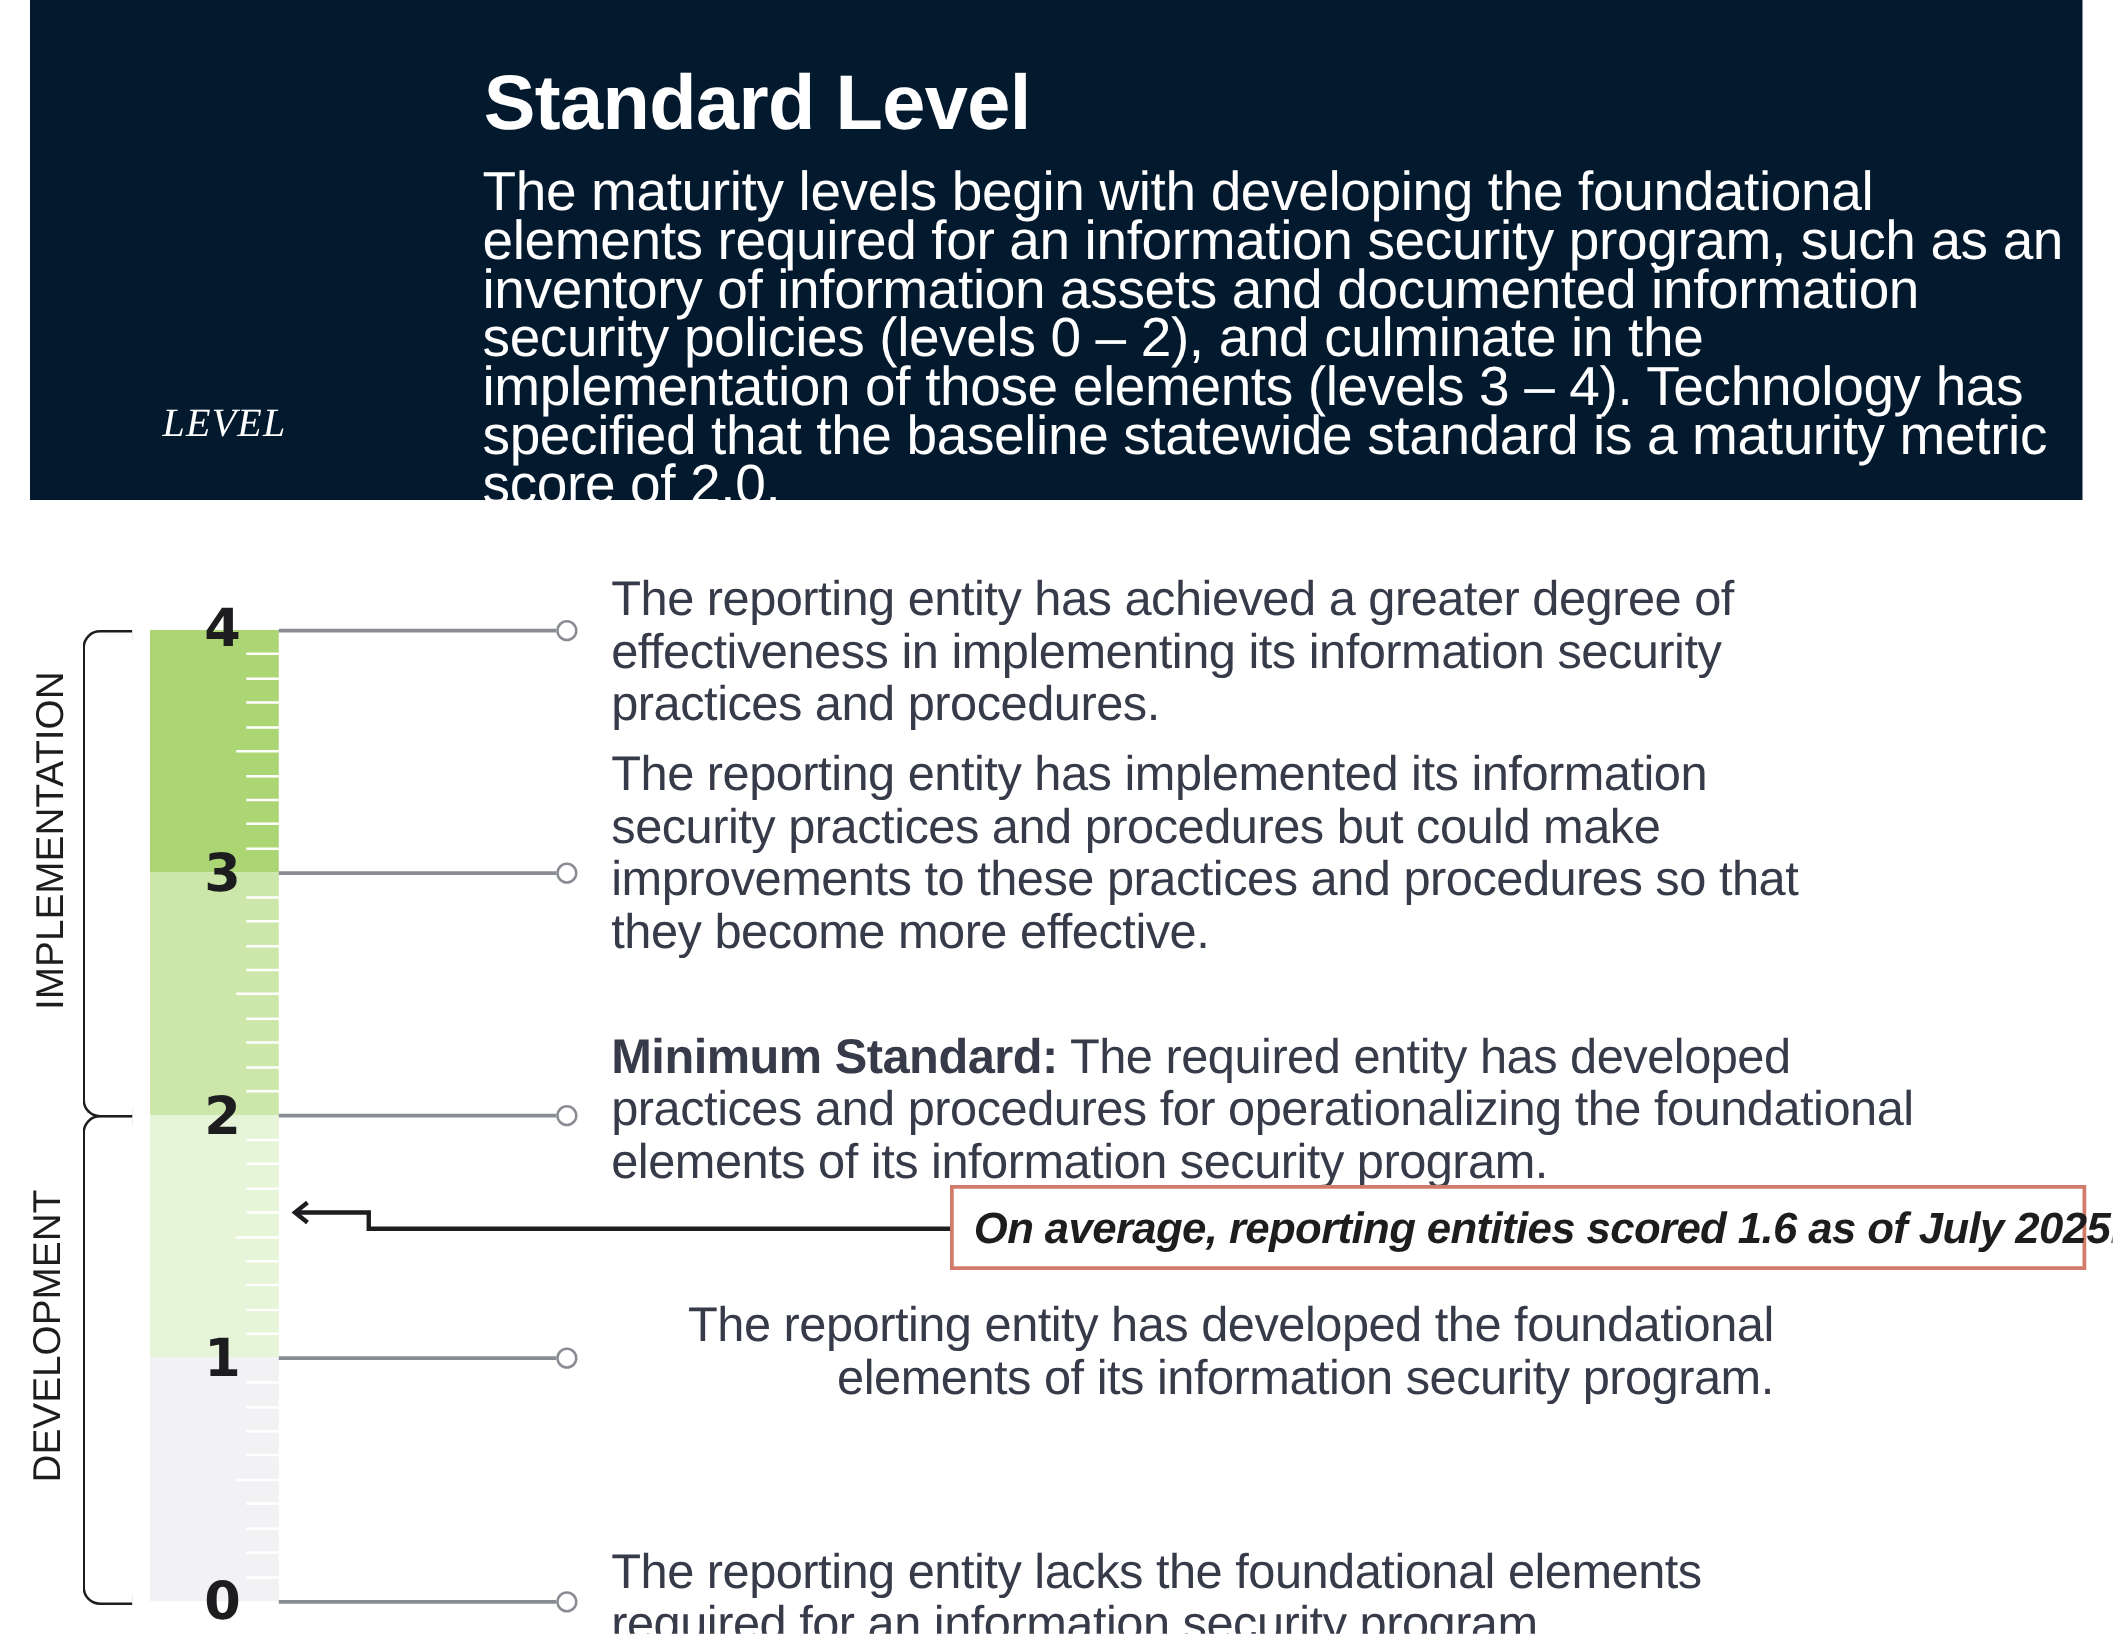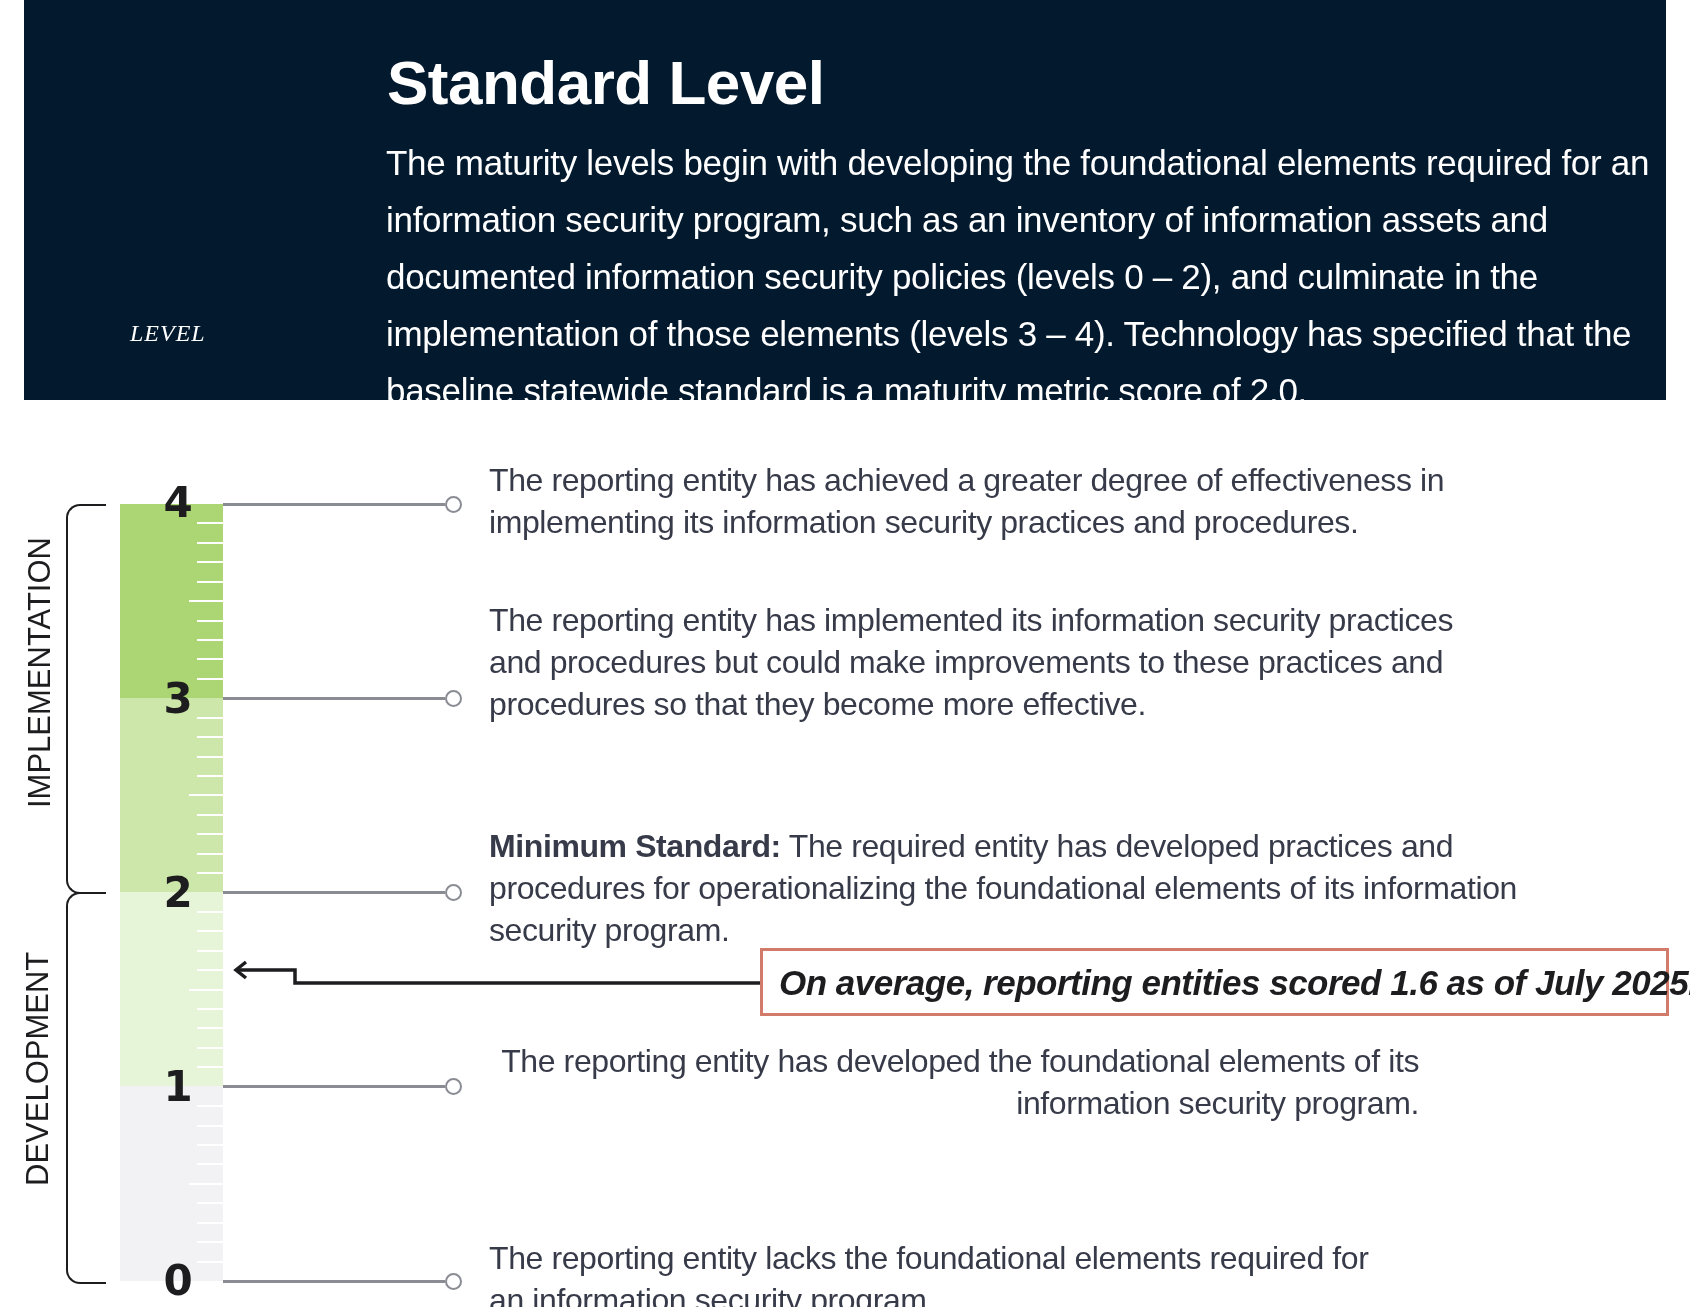--- a/index.html
+++ b/index.html
@@ -1,30 +1,30 @@
 <!DOCTYPE html>
 <html><head>
 <meta charset="utf-8">
 <style>
   html, body { margin:0; padding:0; background:#ffffff; }
   body { width:1690px; height:1307px; position:relative; overflow:hidden; font-family:"Liberation Sans", sans-serif; }
   .header { position:absolute; left:24px; top:0; width:1642px; height:400px; background:#03192e; }
   .title { position:absolute; left:363px; top:52px; font-family:"Liberation Sans", sans-serif; font-weight:bold; font-size:62px; color:#ffffff; letter-spacing:-0.5px; margin:0; line-height:1; }
-  .intro { position:absolute; left:362px; top:134px; width:1270px; font-size:35px; line-height:57px; color:#ffffff; letter-spacing:-0.3px; }
-  .level-label { position:absolute; left:106px; top:320px; font-family:"Liberation Serif", serif; font-style:italic; font-size:24px; color:#ffffff; letter-spacing:1px; }
+  .intro { position:absolute; left:362px; top:134px; width:1270px; font-size:44px; line-height:39px; color:#ffffff; letter-spacing:-0.3px; }
+  .level-label { position:absolute; left:106px; top:320px; font-family:"Liberation Serif", serif; font-style:italic; font-size:32px; color:#ffffff; letter-spacing:1px; }
 
   .ruler { position:absolute; left:120px; top:504px; width:103px; height:777px; }
   .band { position:absolute; left:0; width:103px; }
   .tick { position:absolute; right:0; height:2px; background:#ffffff; }
   .num { position:absolute; left:37px; width:50px; text-align:center; font-family:"DejaVu Sans", sans-serif; font-weight:bold; font-size:42px; color:#1d1d1f; line-height:1; }
 
   .connector { position:absolute; left:223px; width:222px; height:3px; background:#8a8c94; }
   .node { position:absolute; left:445px; width:13px; height:13px; border:2px solid #8a8c94; border-radius:50%; background:#fff; }
 
-  .desc { position:absolute; left:489px; font-size:32px; line-height:42px; color:#373a48; letter-spacing:-0.4px; }
+  .desc { position:absolute; left:489px; font-size:39px; line-height:42px; color:#373a48; letter-spacing:-0.4px; }
   .desc b { color:#373a48; }
 
   .bracket { position:absolute; border:2px solid #1d1d1f; border-right:none; border-radius:14px 0 0 14px; }
   .phase { position:absolute; font-family:"Liberation Sans", sans-serif; font-size:31px; color:#1d1d1f; letter-spacing:0px; transform:rotate(-90deg); transform-origin:center center; white-space:nowrap; }
 
   .callout { position:absolute; left:760px; top:948px; width:909px; height:68px; border:3px solid #d27b6a; box-sizing:border-box; }
   .callout-text { position:absolute; left:16px; top:12px; font-family:"Liberation Sans", sans-serif; font-style:italic; font-weight:bold; font-size:35px; color:#1d1d1f; letter-spacing:-0.5px; white-space:nowrap; line-height:40px; }
   svg.arrow { position:absolute; left:0; top:0; }
 </style>
 </head>

